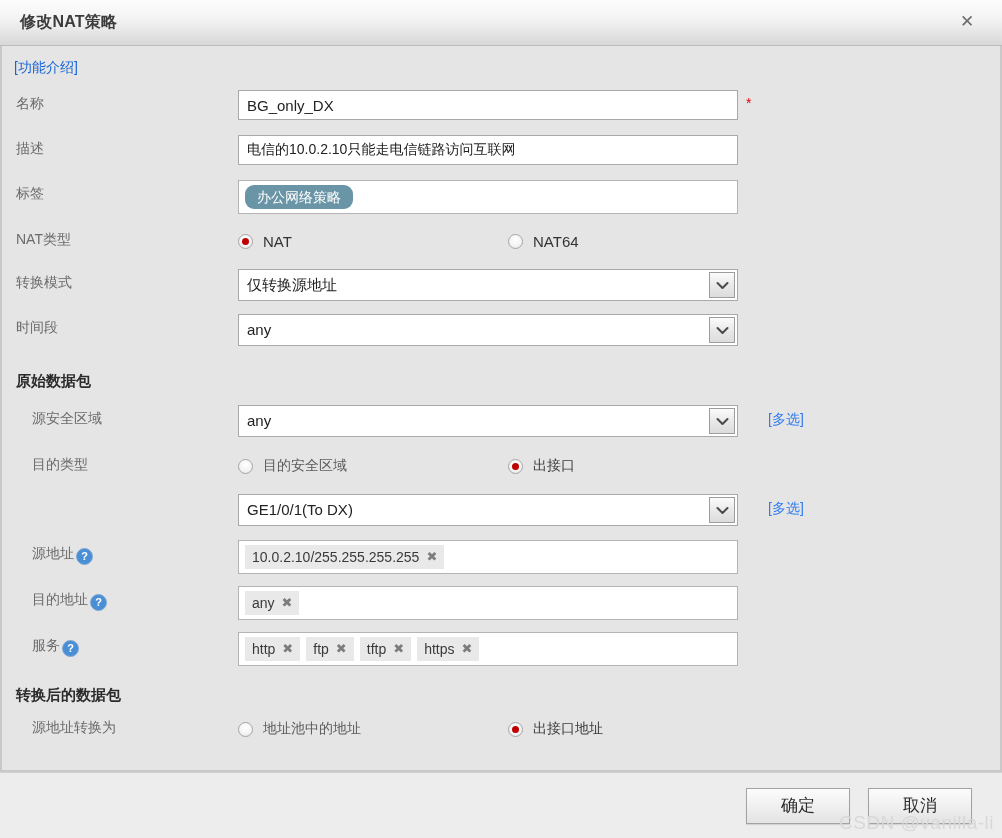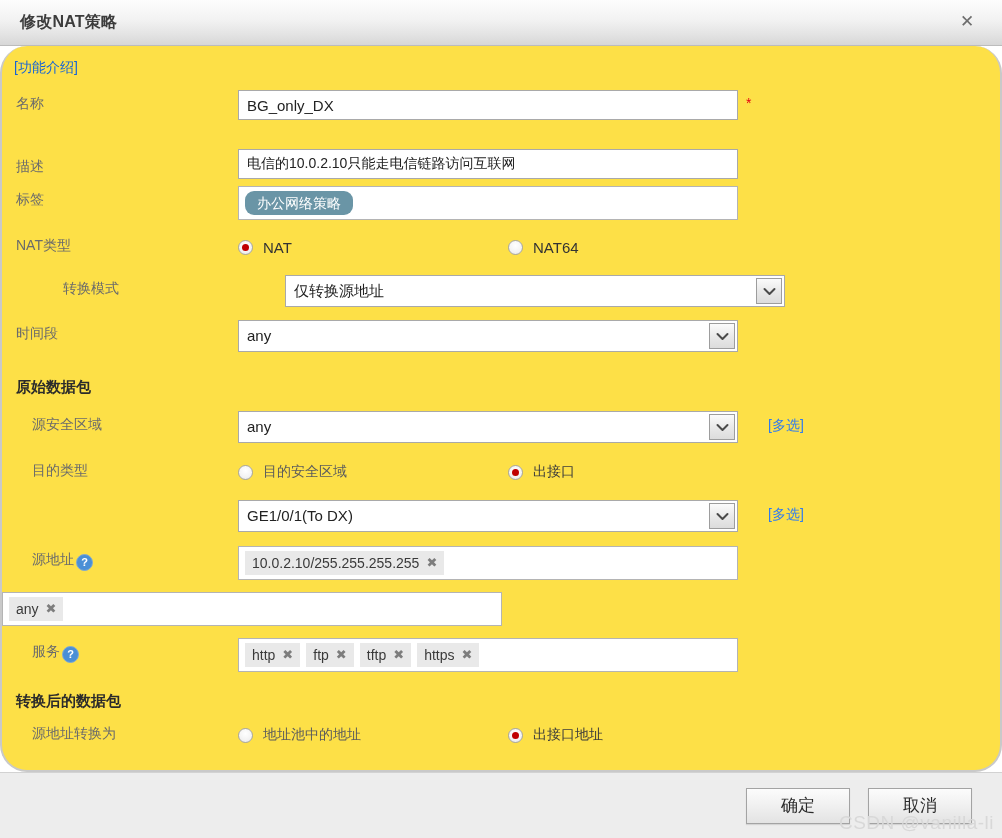--- a/index.html
+++ b/index.html
@@ -54,27 +54,26 @@
     font-size: 17px;
     color: #6e6e6e;
     cursor: pointer;
     font-family: "DejaVu Sans", sans-serif;
   }
 
   
   .content {
     position: relative;
     flex: 1 1 auto;
-    background: #fde047;
+    background: #e5e5e5;
     border-left: 2px solid #c9c9c9;
     border-right: 2px solid #c9c9c9;
     border-bottom: 2px solid #c9c9c9;
     box-sizing: border-box;
     overflow: hidden;
-    border-radius: 27px;
   }
 
   .intro-link {
     position: absolute;
     left: 12px;
     top: 13px;
     color: #1664d6;
     font-size: 14px;
     cursor: pointer;
   }
@@ -367,21 +366,21 @@
     <div class="form">
 
       <div class="row">
         <div class="lbl">名称</div>
         <div class="fieldwrap">
           <input class="inp" type="text" value="BG_only_DX" style="">
           <span class="req-star">*</span>
         </div>
       </div>
 
-      <div class="row" style="margin-top:13px;align-items:flex-end;">
+      <div class="row" style="margin-top:7px;">
         <div class="lbl">描述</div>
         <div class="fieldwrap">
           <input class="inp cn" type="text" value="电信的10.0.2.10只能走电信链路访问互联网" style="">
         </div>
       </div>
 
       <div class="row" style="margin-top:7px;">
         <div class="lbl">标签</div>
         <div class="fieldwrap">
           <div class="tagbox">
@@ -399,21 +398,21 @@
               <span class="radio-label en">NAT</span>
             </label>
             <label class="radio-opt">
               <span class="radio"></span>
               <span class="radio-label en">NAT64</span>
             </label>
           </div>
         </div>
       </div>
 
-      <div class="row" style="margin-top:5px;padding-left:47px;">
+      <div class="row" style="margin-top:5px;">
         <div class="lbl">转换模式</div>
         <div class="fieldwrap">
           <div class="sel">
             <span>仅转换源地址</span>
             <span class="chev">
               <svg width="13" height="9" viewBox="0 0 13 9">
                   <path d="M1.5 2 L6.5 7 L11.5 2" stroke="#4a4a4a" stroke-width="2" fill="none" stroke-linecap="round" stroke-linejoin="round"></path>
                 </svg>
             </span>
           </div>
@@ -490,20 +489,23 @@
           <div class="chipbox">
             <span class="chip">
               <span>10.0.2.10/255.255.255.255</span>
               <span class="x">✖</span>
             </span>
           </div>
         </div>
       </div>
 
       <div class="row" style="margin-top:8px;">
+        <div class="lbl indent">
+          <span>目的地址</span><span class="help-icon">?</span>
+        </div>
         <div class="fieldwrap">
           <div class="chipbox">
             <span class="chip">
               <span>any</span>
               <span class="x">✖</span>
             </span>
           </div>
         </div>
       </div>
 

